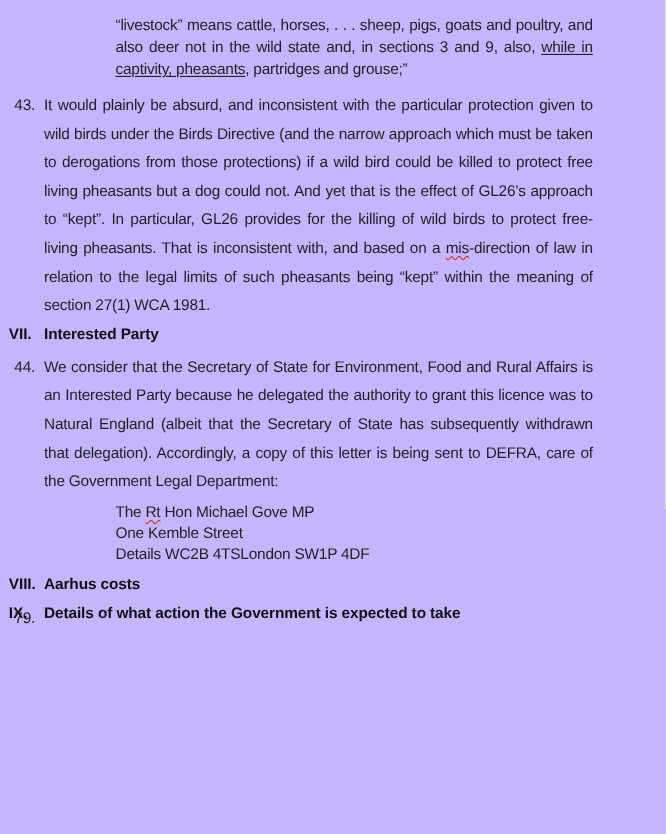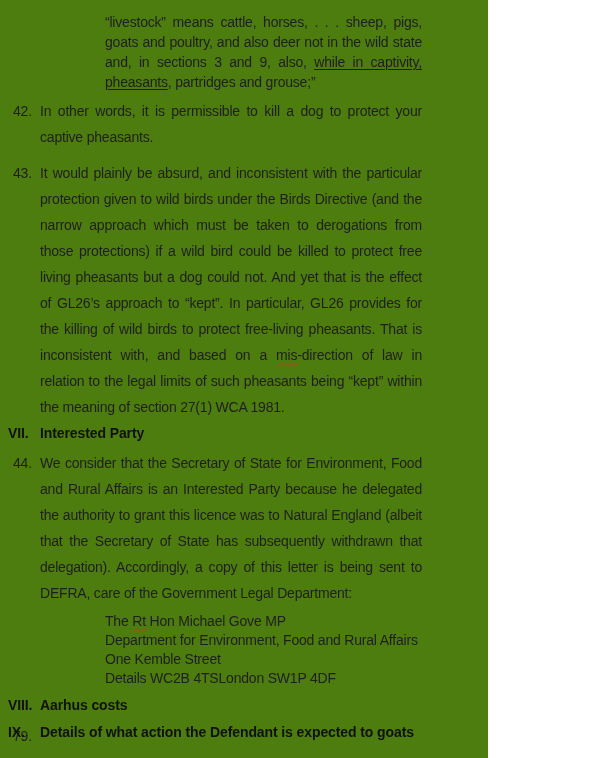--- a/index.html
+++ b/index.html
@@ -1,20 +1,20 @@
 <!DOCTYPE html>
 <html><head>
 <meta charset="utf-8">
 <style>
   html, body { margin: 0; padding: 0; background: #ffffff; }
   .page {
     position: relative;
-    width: 488px;
+    width: 605px;
     height: 758px;
-    background: #4d7c0f;
+    background: #c4b5fd;
     overflow: hidden;
     font-family: "Liberation Sans", "DejaVu Sans", sans-serif;
     font-size: 14px;
     color: #1f1f1f;
     letter-spacing: -0.2px;
   }
   .bq {
     margin: 12px 66px 0 105px;
     line-height: 20px;
     text-align: justify;
@@ -77,34 +77,32 @@
   #p45 { margin-top: 9px; }
   #h9  { margin-top: 0; }
 </style>
 </head>
 <body>
 
 <div class="page">
 
   <div class="bq"><span>“livestock” means cattle, horses, . . . sheep, pigs, goats and poultry, and also deer not in the wild state and, in sections 3 and 9, also, </span><span class="u">while in captivity, pheasants</span><span>, partridges and grouse;”</span></div>
 
-  <div class="para" id="p42"><span class="num">42.</span><span>In other words, it is permissible to kill a dog to protect your captive pheasants.</span></div>
 
   <div class="para" id="p43"><span class="num">43.</span><span>It would plainly be absurd, and inconsistent with the particular protection given to wild birds under the Birds Directive (and the narrow approach which must be taken to derogations from those protections) if a wild bird could be killed to protect free living pheasants but a dog could not. And yet that is the effect of GL26’s approach to “kept”. In particular, GL26 provides for the killing of wild birds to protect free-living pheasants. That is inconsistent with, and based on a </span><span class="sq-red">mis</span><span>-direction of law in relation to the legal limits of such pheasants being “kept” within the meaning of section 27(1) WCA 1981.</span></div>
 
   <div class="heading" id="h7"><span class="num">VII.</span><span>Interested Party</span></div>
 
   <div class="para" id="p44"><span class="num">44.</span><span>We consider that the Secretary of State for Environment, Food and Rural Affairs is an Interested Party because he delegated the authority to grant this licence was to Natural England (albeit that the Secretary of State has subsequently withdrawn that delegation). Accordingly, a copy of this letter is being sent to DEFRA, care of the Government Legal Department:</span></div>
 
   <div class="addr" id="addr">
     <div><span>The </span><span class="sq-red">Rt</span><span> Hon Michael Gove MP</span></div>
-    <div>Department for Environment, Food and Rural Affairs</div>
     <div>One Kemble Street</div>
     <div>Details WC2B 4TSLondon SW1P 4DF</div>
   </div>
 
   <div class="heading" id="h8"><span class="num">VIII.</span><span>Aarhus costs</span></div>
 
   <div class="para" id="p45"><span class="num">79.</span></div>
 
-  <div class="heading" id="h9"><span class="num">IX.</span><span>Details of what action the Defendant is expected to goats</span></div>
+  <div class="heading" id="h9"><span class="num">IX.</span><span>Details of what action the Government is expected to take</span></div>
 
 </div>
 
 </body></html>

